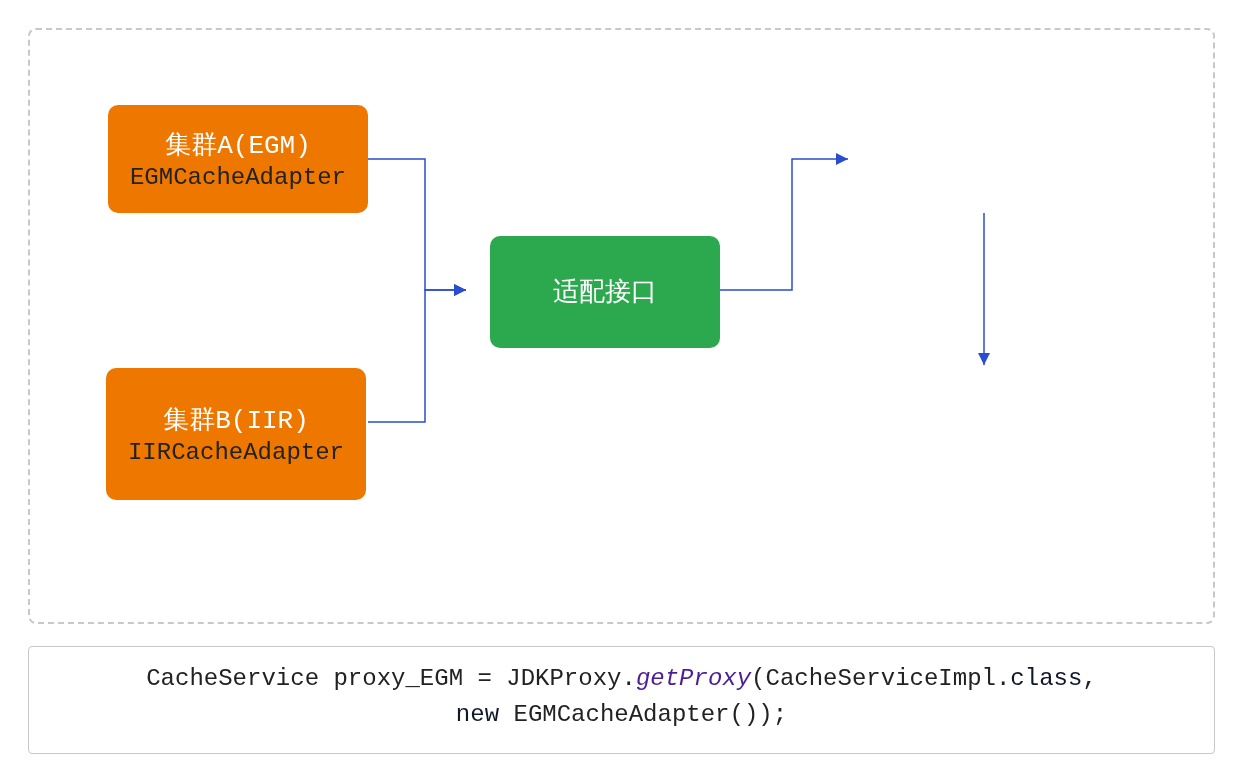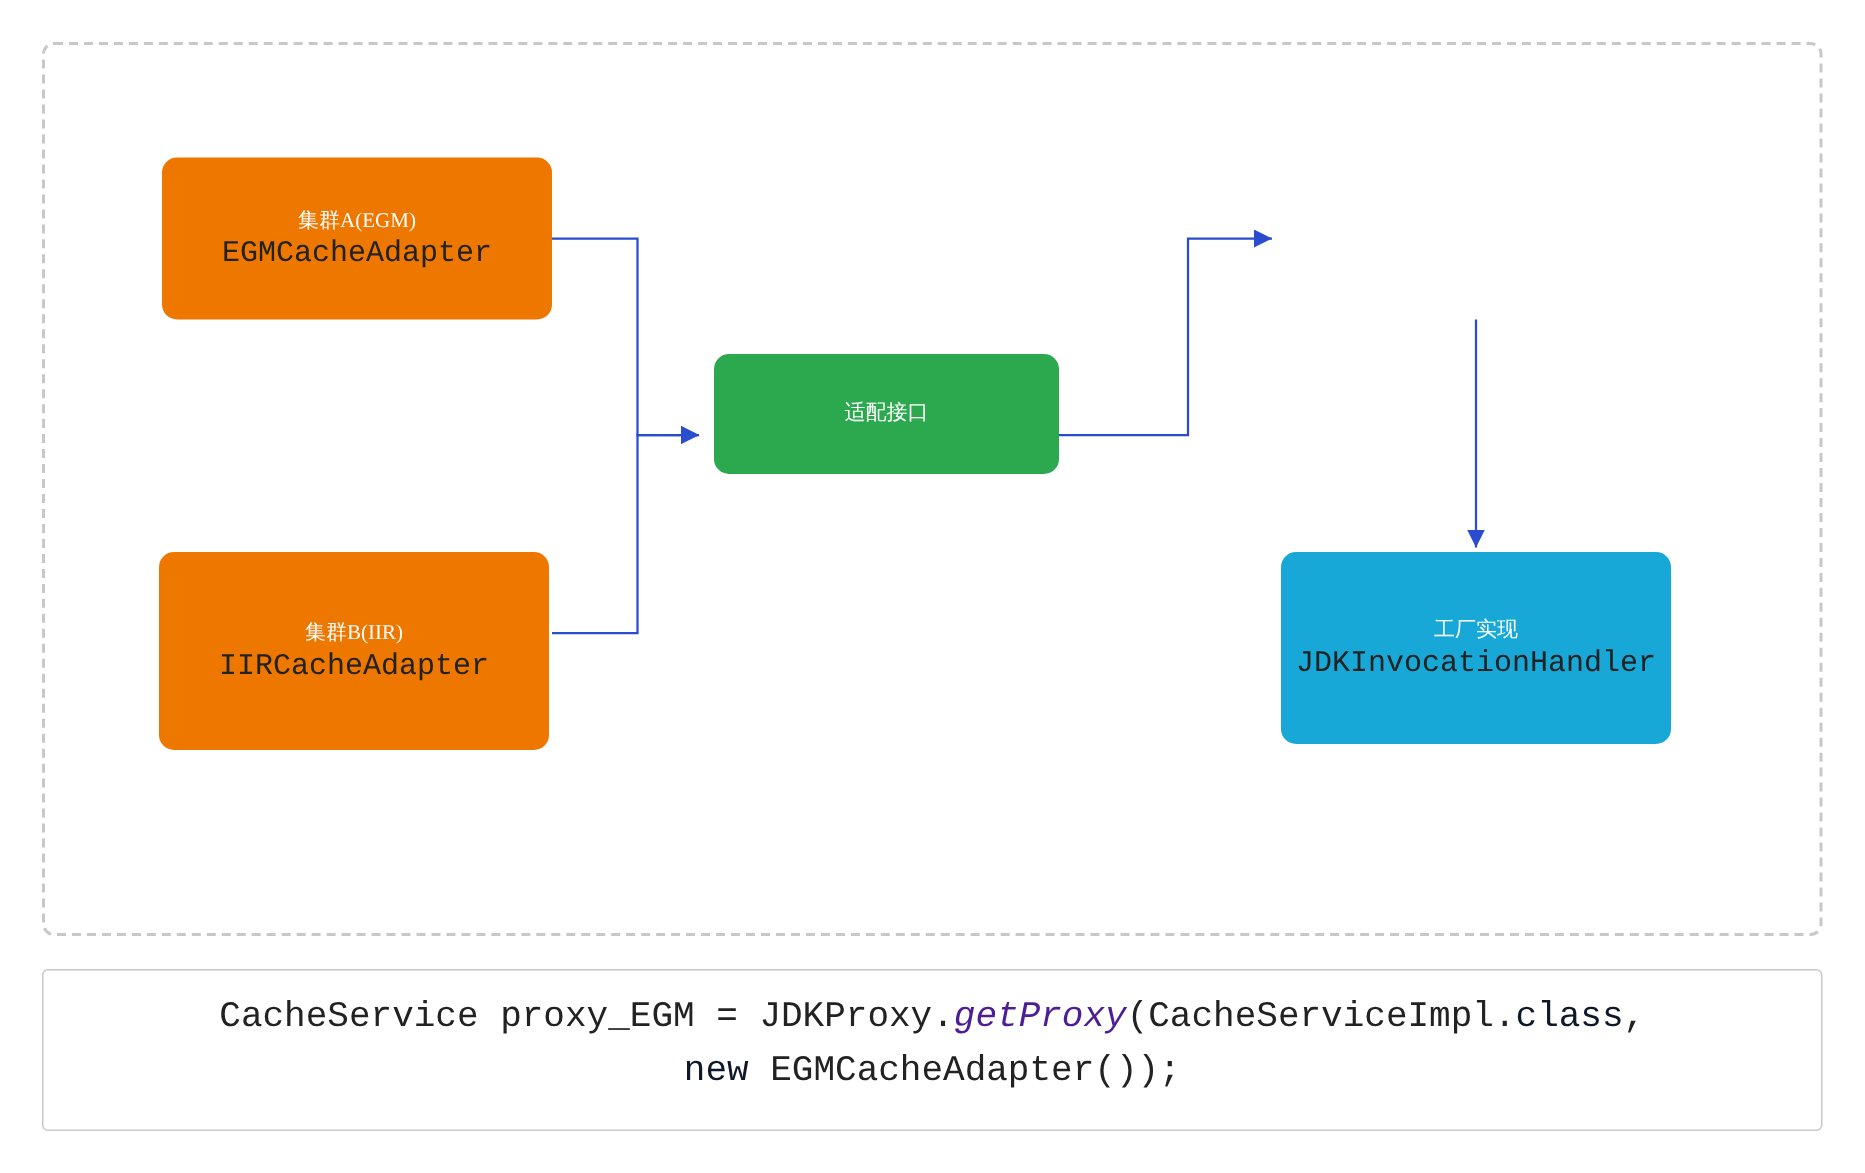--- a/index.html
+++ b/index.html
@@ -21,27 +21,27 @@
     border-radius: 10px;
     display: flex;
     flex-direction: column;
     align-items: center;
     justify-content: center;
     padding: 10px;
     text-align: center;
   }
   .node .title {
     color: #fff;
-    font-size: 14px;
-    font-family: Liberation Serif, serif;
+    font-size: 26px;
+    font-family: Liberation Mono, monospace;
     margin-bottom: 2px;
   }
   .node .subtitle {
     color: #222;
-    font-size: 20px;
+    font-size: 24px;
     font-family: "Consolas", "Courier New", monospace;
   }
   .orange { background: #ee7700; }
   .green  { background: #2ca94f; }
   .blue   { background: #17a8d8; }
   svg.arrows {
     position: absolute;
     top: 0; left: 0;
     width: 100%; height: 100%;
     pointer-events: none;
@@ -85,28 +85,24 @@
   <div class="node orange" style="left:78px; top:75px; width:260px; height:108px;">
     <div class="title">集群A(EGM)</div>
     <div class="subtitle">EGMCacheAdapter</div>
   </div>
 
   <div class="node orange" style="left:76px; top:338px; width:260px; height:132px;">
     <div class="title">集群B(IIR)</div>
     <div class="subtitle">IIRCacheAdapter</div>
   </div>
 
-  <div class="node green" style="left:446px; top:206px; width:230px; height:80px;">
+  <div class="node green" style="left:460px; top:206px; width:230px; height:112px;">
     <div class="title">适配接口</div>
   </div>
 
 
-  <div class="node blue" style="left:824px; top:338px; width:260px; height:128px;">
-    <div class="title">工厂实现</div>
-    <div class="subtitle">JDKInvocationHandler</div>
-  </div>
 
 </div>
 
 <div class="code-box">
   <span>CacheService proxy_EGM = JDKProxy.</span><span class="code-italic">getProxy</span><span>(CacheServiceImpl.</span><span class="code-kw">class</span><span>,</span><br>
   <span class="code-kw">new</span><span> EGMCacheAdapter());</span>
 </div>
 
 </body></html>

